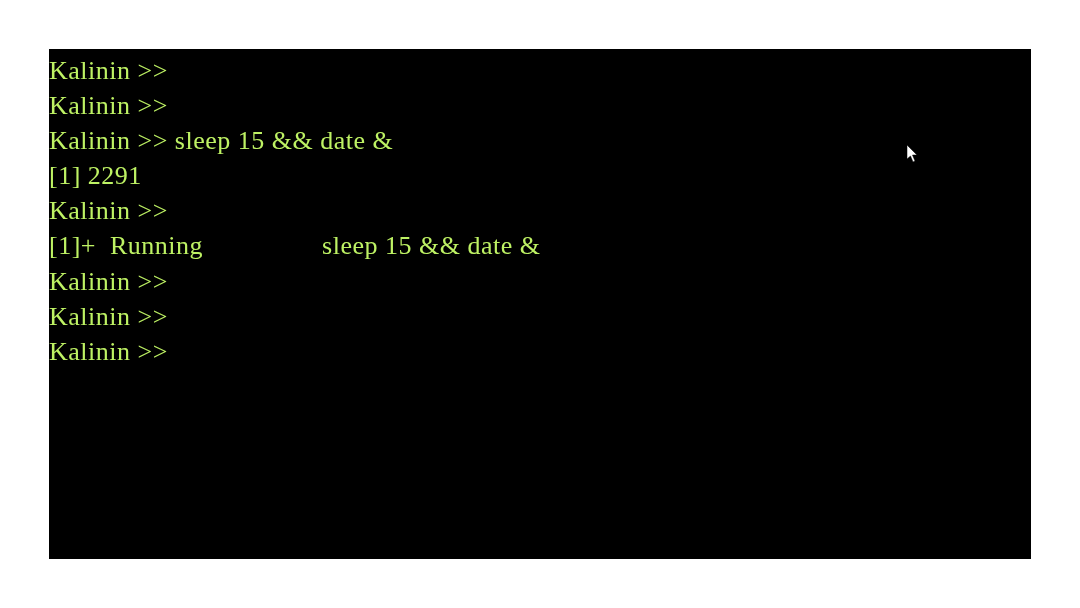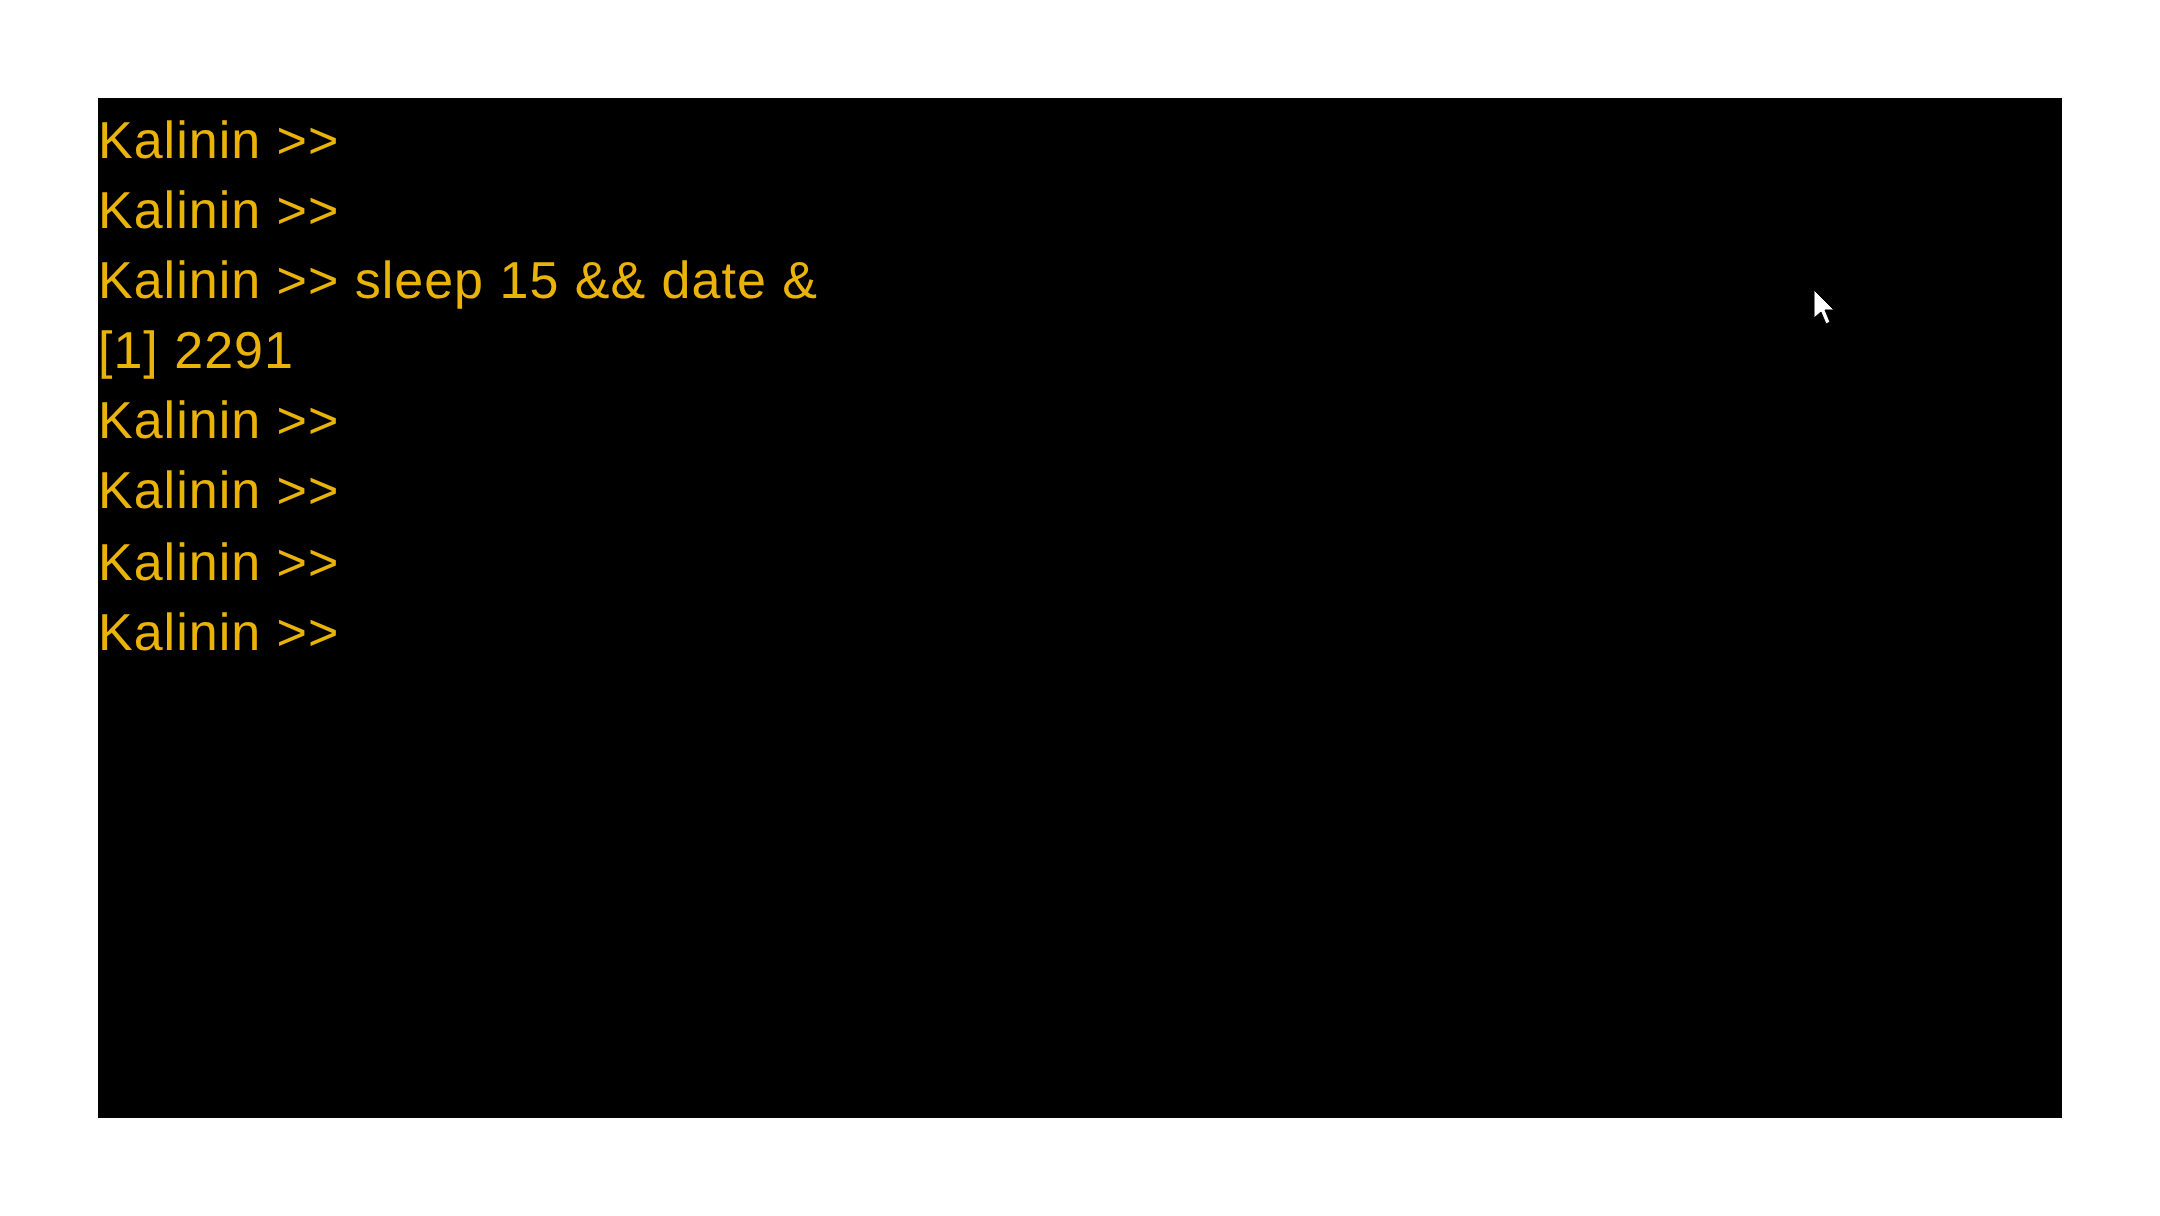--- a/index.html
+++ b/index.html
@@ -14,24 +14,24 @@
       display: flex;
       align-items: center;
       justify-content: center;
       position: relative;
     }
     .terminal {
       width: 982px;
       height: 510px;
       background: #000000;
       padding: 4px 0 0 0;
-      font-family: Liberation Sans, sans-serif;
+      font-family: Liberation Serif, serif;
       font-size: 26px;
       line-height: 1.35;
-      color: #eab308;
+      color: #bef264;
       letter-spacing: 0.5px;
       overflow: hidden;
     }
     .line {
       white-space: pre;
     }
     .cursor-pointer {
       position: absolute;
       top: 145px;
       left: 907px;
@@ -47,20 +47,21 @@
   </style>
 </head>
 <body>
 
 <div class="terminal">
   <div class="line">Kalinin &gt;&gt;</div>
   <div class="line">Kalinin &gt;&gt;</div>
   <div class="line">Kalinin &gt;&gt; sleep 15 &amp;&amp; date &amp;</div>
   <div class="line">[1] 2291</div>
   <div class="line">Kalinin &gt;&gt;</div>
+  <div class="line">[1]+  Running                 sleep 15 &amp;&amp; date &amp;</div>
   <div class="line">Kalinin &gt;&gt;</div>
   <div class="line"></div>
   <div class="line">Kalinin &gt;&gt;</div>
   <div class="line">Kalinin &gt;&gt;</div>
 </div>
 
 <div class="cursor-pointer">
   <svg viewBox="0 0 12 18">
     <path d="M0,0 L0,14 L3.5,11 L6,17 L8,16 L5.5,10 L10,10 Z" fill="#ffffff" stroke="#000000" stroke-width="0.5"></path>
   </svg>

